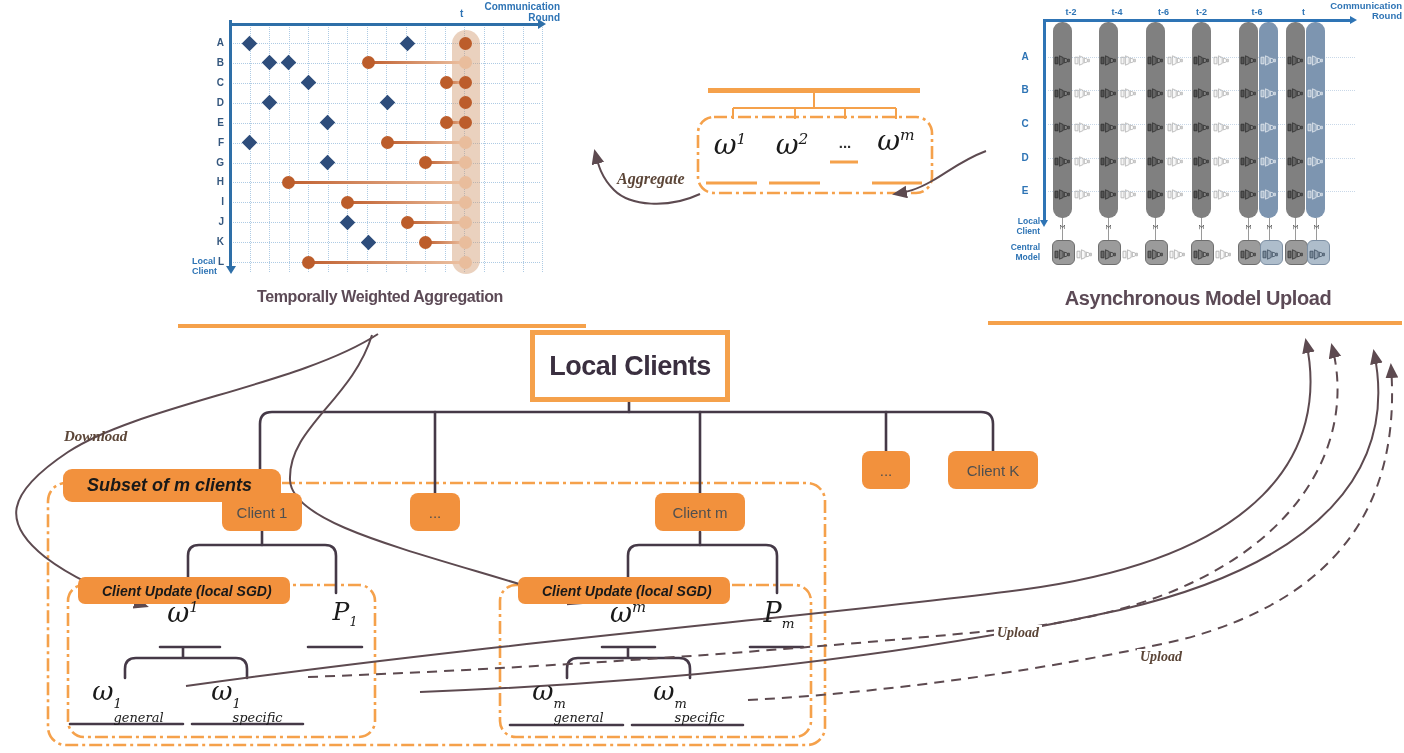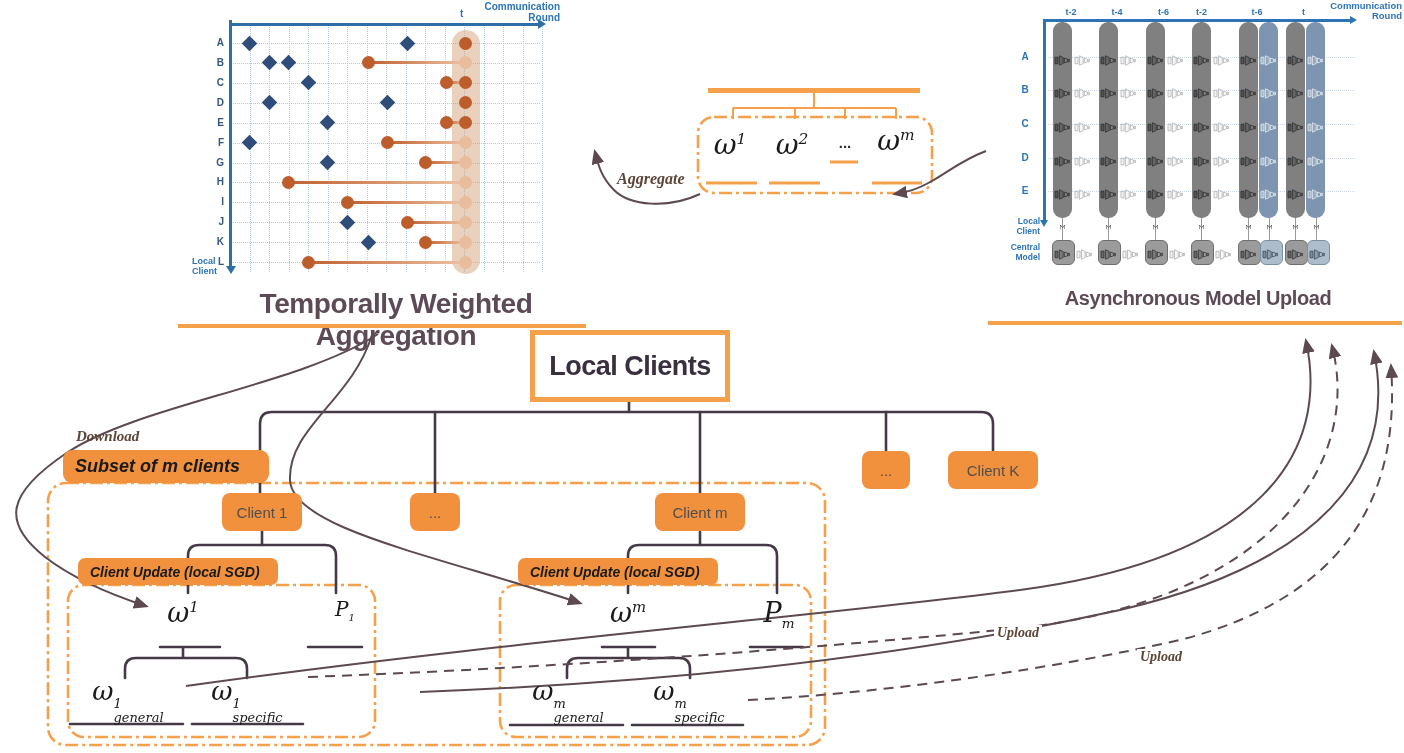--- a/index.html
+++ b/index.html
@@ -11,21 +11,21 @@
   
   .bigtitle{font-weight:700;letter-spacing:-0.4px;text-align:center;z-index:3;}
   .rule{background:#F5A14B;z-index:3;}
   
   .serifnote{font-family:"Liberation Serif",serif;font-style:italic;font-weight:700;
              color:#5C4638;z-index:4;}
   
   .obox{background:#F2913D;border-radius:8px;color:#4F4F4F;display:flex;align-items:center;
         justify-content:center;font-size:15px;z-index:3;}
   .olabel{background:#F2913D;border-radius:7px;color:#191919;display:flex;align-items:center;
-        padding-left:12px;font-weight:700;font-style:italic;z-index:3;font-family:"Liberation Sans",sans-serif;}
+        padding-left:24px;font-weight:700;font-style:italic;z-index:3;font-family:"Liberation Sans",sans-serif;margin-top:19px;}
   
   .math{font-family:"DejaVu Serif","Liberation Serif",serif;font-style:italic;color:#1a1a1a;
         text-align:center;z-index:3;}
   .math sup{font-size:.55em;}
   .math sub{font-size:.5em;}
   .stack{display:inline-flex;flex-direction:column;vertical-align:-8px;line-height:1;}
   .stack .s-sup,.stack .s-sub{font-size:13px;line-height:1.05;text-align:left;}
   #local-clients-box{border:5px solid #F5A14B;background:#fff;display:flex;align-items:center;
         justify-content:center;z-index:3;}
   #local-clients-box span{font-size:27px;font-weight:700;letter-spacing:-0.5px;color:#3A2F3F;}
@@ -675,21 +675,21 @@
         </svg></div>
       <div style="position: absolute; left: 306.5px; top: 240px; width: 21px; height: 23px; background: rgb(174, 189, 203); border: 1px solid rgb(125, 143, 163); border-radius: 6px; z-index: 2;"></div>
       <div style="position: absolute; left: 308.5px; top: 246px; width: 16px; height: 11px; z-index: 3; color: rgb(63, 79, 97);"><svg width="16" height="11" viewBox="0 0 16 11">
           <path d="M1 2.2 h3 v6.6 h-3 Z" fill="currentColor" fill-opacity="0.45" stroke="currentColor" stroke-width="0.8"></path>
           <path d="M5.4 0.8 l3.8 1.7 v6 l-3.8 1.7 Z" fill="currentColor" fill-opacity="0.27" stroke="currentColor" stroke-width="0.8"></path>
           <path d="M10.4 3.1 l3 1 v2.8 l-3 1 Z" fill="none" stroke="currentColor" stroke-width="0.8"></path>
           <path d="M14.2 4.2 h1.2 v2.6 h-1.2 Z" fill="none" stroke="currentColor" stroke-width="0.8"></path>
         </svg></div>
     </div>
 
-<div class="abs bigtitle" style="left:196px;top:288px;width:400px;font-size:28px;color:#5C4A56;">Temporally Weighted Aggregation</div>
+<div class="abs bigtitle" style="left:180px;top:288px;width:400px;font-size:16px;color:#5C4A56;">Temporally Weighted Aggregation</div>
 <div class="abs rule" style="left:178px;top:324px;width:408px;height:4px;"></div>
 
 <div class="abs bigtitle" style="left:1000px;top:287px;width:396px;font-size:20px;color:#5C4A56;">Asynchronous Model Upload</div>
 <div class="abs rule" style="left:988px;top:321px;width:414px;height:4px;"></div>
 
 
 <div class="abs math" style="left:704px;top:128px;width:52px;font-size:28px;">
   <span>ω</span><sup>1</sup>
 </div>
 <div class="abs math" style="left:766px;top:128px;width:52px;font-size:28px;">
@@ -705,31 +705,31 @@
 <div class="abs" id="local-clients-box" style="left:530px;top:330px;width:190px;height:62px;">
   <span>Local Clients</span>
 </div>
 
 <div class="abs obox" style="left:222px;top:493px;width:80px;height:38px;">Client 1</div>
 <div class="abs obox" style="left:410px;top:493px;width:50px;height:38px;">...</div>
 <div class="abs obox" style="left:655px;top:493px;width:90px;height:38px;">Client m</div>
 <div class="abs obox" style="left:862px;top:451px;width:48px;height:38px;">...</div>
 <div class="abs obox" style="left:948px;top:451px;width:90px;height:38px;">Client K</div>
 
-<div class="abs serifnote" style="left:76px;top:428px;font-size:15px;text-align:right;">Download</div>
+<div class="abs serifnote" style="left:64px;top:428px;font-size:15px;text-align:right;">Download</div>
 
 <div class="abs olabel" style="left:63px;top:450px;width:194px;height:33px;font-size:18px;border-radius:9px;">Subset of m clients</div>
 
 <div class="abs olabel" style="left:78px;top:558px;width:188px;height:27px;font-size:14px;">Client Update (local SGD)</div>
 <div class="abs olabel" style="left:518px;top:558px;width:188px;height:27px;font-size:14px;">Client Update (local SGD)</div>
 
 <div class="abs math" style="left:156px;top:597px;width:54px;font-size:27px;">
   <span>ω</span><sup>1</sup>
 </div>
-<div class="abs math" style="left:318px;top:597px;width:54px;font-size:20px;">
+<div class="abs math" style="left:318px;top:597px;width:54px;font-size:25px;">
   <span>P</span><sub>1</sub>
 </div>
 <div class="abs math" style="left:72px;top:676px;width:112px;font-size:26px;">
   <span>ω</span><span class="stack">
         <span class="s-sup">1</span>
         <span class="s-sub">general</span>
       </span>
 </div>
 <div class="abs math" style="left:188px;top:676px;width:118px;font-size:26px;">
   <span>ω</span><span class="stack">

